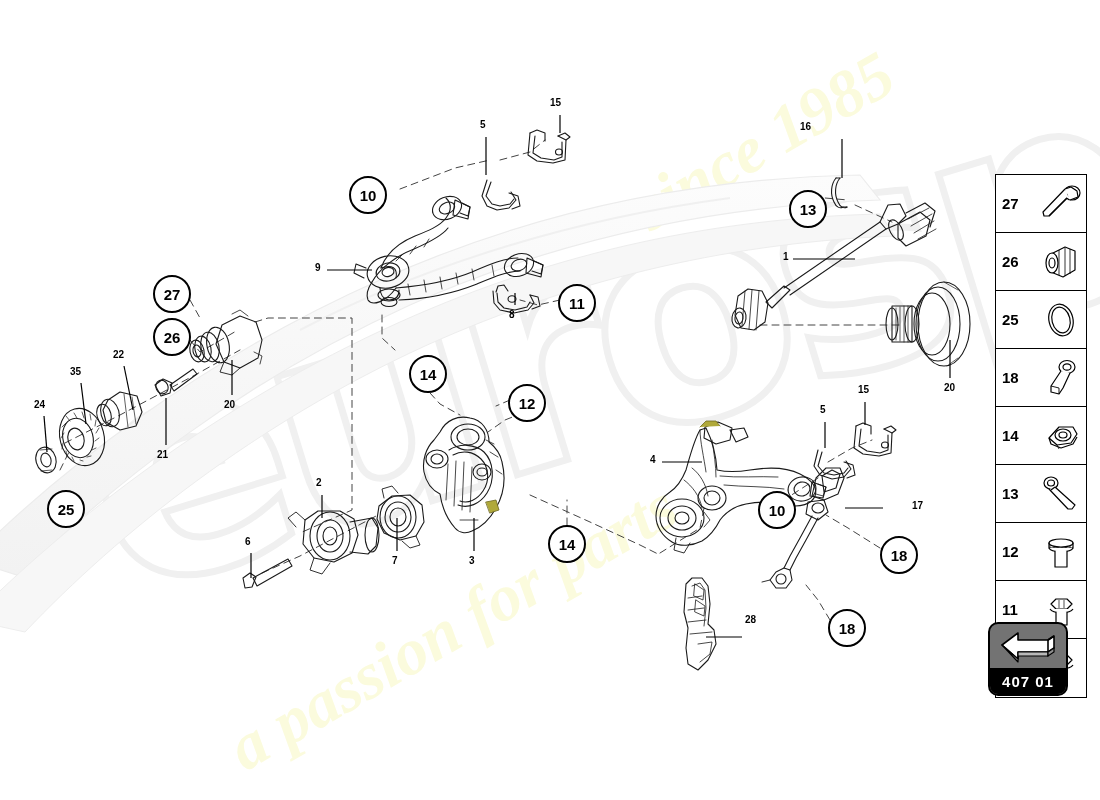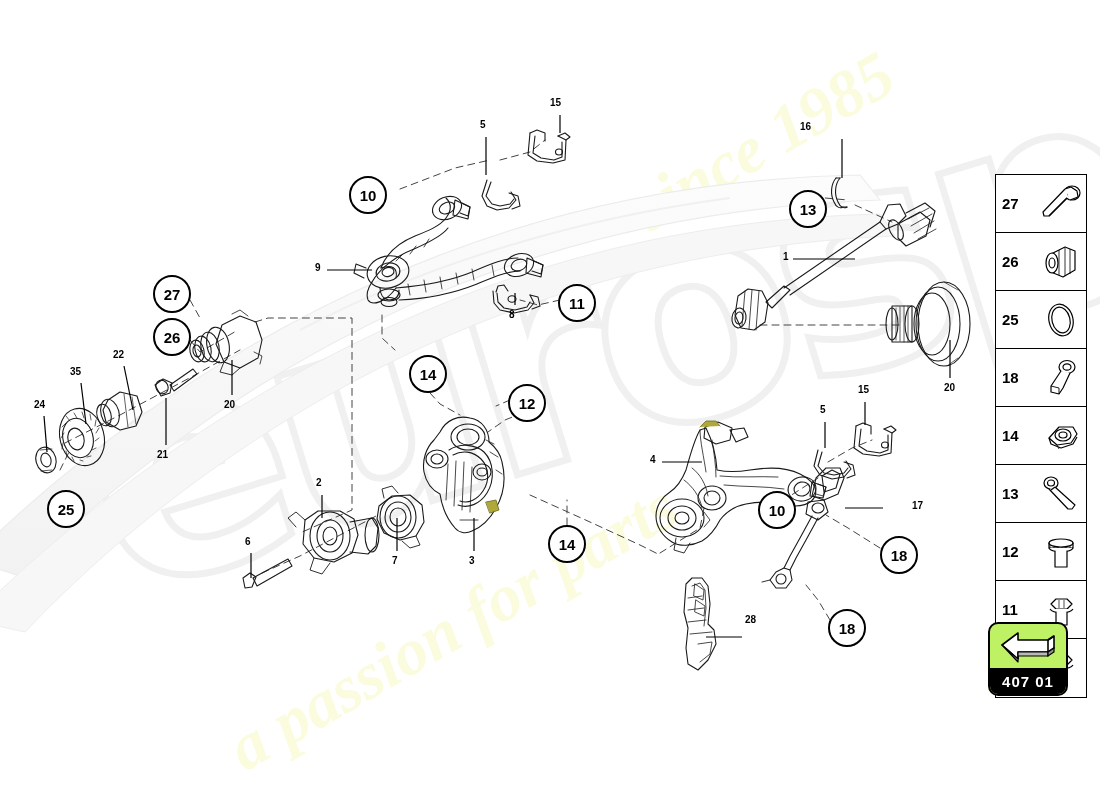--- a/index.html
+++ b/index.html
@@ -84,21 +84,21 @@
   .lg-row:last-child{border-bottom:none;}
   .lg-num{
     width:34px;text-align:left;padding-left:6px;
     font-size:15px;font-weight:bold;color:#000;
     font-family:"Liberation Sans", sans-serif;
   }
   .lg-ico{flex:1;display:flex;align-items:center;justify-content:center;}
   
   #badge{
     position:absolute;left:988px;top:622px;width:80px;height:74px;
-    border:2px solid #000;border-radius:10px;background:#bef264;
+    border:2px solid #000;border-radius:10px;background:#737373;
     overflow:hidden;box-sizing:border-box;
   }
   #badge .arrowbox{height:44px;display:flex;align-items:center;justify-content:center;}
   #badge .code{
     height:26px;background:#000;color:#fff;
     display:flex;align-items:center;justify-content:center;
     font-size:15px;font-weight:bold;letter-spacing:1px;
     font-family:"Liberation Sans", sans-serif;
   }
 </style>

